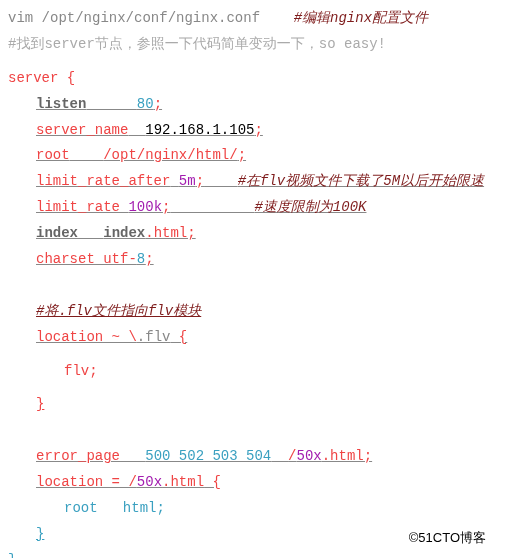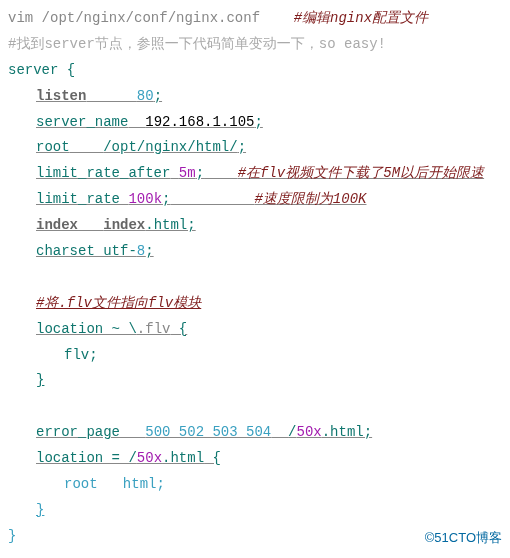--- a/index.html
+++ b/index.html
@@ -20,32 +20,32 @@
     }
     .line {
       white-space: pre;
     }
     .indent1 { padding-left: 28px; text-decoration: underline; }
     .indent2 { padding-left: 56px; }
     .cmd { color: #888; text-align: center; }
     .comment { color: #7f1d1d; font-style: italic; }
     .comment-top { color: #aaa; }
     .keyword { color: #666; font-weight: bold; }
-    .plain { color: #0f766e; }
+    .plain { color: #ef4444; margin-top: 8px; }
     .number { color: #3aa0c0; }
     .ip { color: #000000; text-align: center; }
     .size { color: #a21caf; }
     .dotext { color: #888; }
     .errcode { color: #3aa0c0; }
     .path-teal { color: #3aa0c0; }
     .watermark {
       position: absolute;
       bottom: 8px;
-      right: 8px;
-      color: #0369a1;
+      right: 24px;
+      color: #000000;
       font-size: 13px;
       font-family: sans-serif;
     }
   </style>
 </head>
 <body>
 
 <div class="line"><span class="cmd">vim /opt/nginx/conf/nginx.conf</span><span>    </span><span class="comment">#编辑nginx配置文件</span></div>
 <div class="line comment-top">#找到server节点，参照一下代码简单变动一下，so easy!</div>
 <div class="line plain">server {</div>

